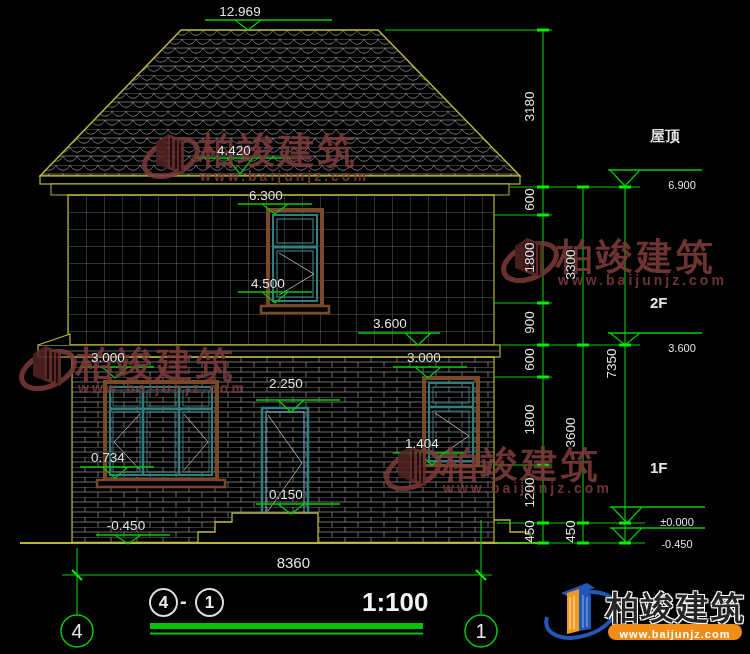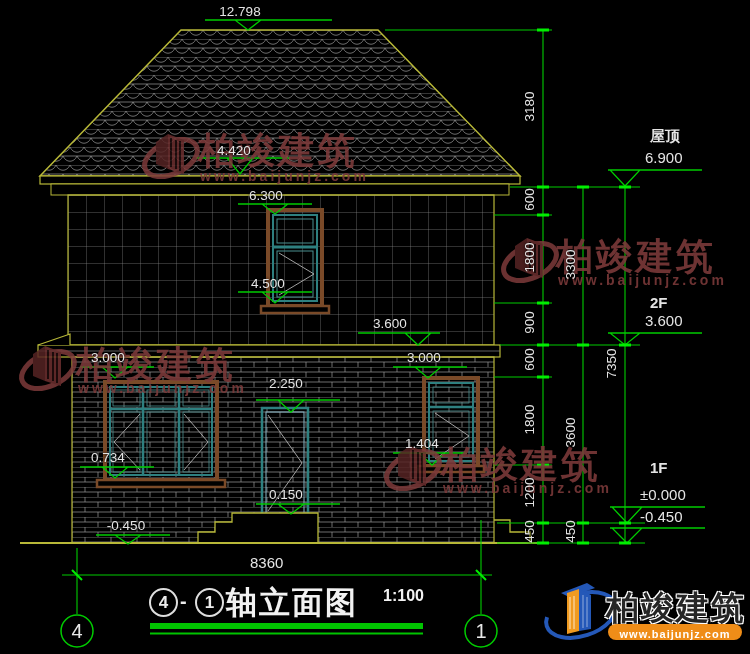--- a/index.html
+++ b/index.html
@@ -4,31 +4,31 @@
 <style>
   html,body{margin:0;padding:0;background:#000;}
   #canvas{position:relative;width:750px;height:654px;background:#000;overflow:hidden;
           font-family:"Liberation Sans",sans-serif;}
   #canvas svg{position:absolute;left:0;top:0;z-index:1;}
   .txt{position:absolute;color:#e4e4e4;font-size:13.5px;white-space:nowrap;z-index:5;
        text-shadow:0 0 3px #000;}
   .lvl{width:60px;text-align:center;}
   .vdim{width:80px;text-align:center;transform:rotate(-90deg);font-size:13.5px;z-index:5;}
   .rlabel{font-weight:bold;font-size:15px;width:64px;}
-  .rvalue{width:74px;font-size:15px;}
+  .rvalue{width:74px;text-align:center;font-size:11px;margin-top:30px;}
   .wm-brand{position:absolute;z-index:3;font-size:37px;font-weight:bold;letter-spacing:3px;
             color:rgba(125,58,58,0.88);white-space:nowrap;}
   .wm-url{position:absolute;z-index:3;font-size:14px;font-weight:bold;letter-spacing:3px;
           color:rgba(125,58,58,0.88);white-space:nowrap;}
   .bubble-num{position:absolute;width:32px;height:32px;line-height:32px;text-align:center;
               color:#e8e8e8;font-size:20px;z-index:5;}
   .title-circ{position:absolute;width:25px;height:25px;line-height:25px;border:2px solid #dedede;
               border-radius:50%;text-align:center;color:#ececec;font-size:17px;font-weight:bold;z-index:5;}
   .title-name{position:absolute;color:#f2f2f2;font-size:31px;font-weight:bold;letter-spacing:2px;z-index:5;}
-  .title-scale{position:absolute;color:#f2f2f2;font-size:16px;font-weight:bold;z-index:5;margin-left:21px;}
+  .title-scale{position:absolute;color:#f2f2f2;font-size:26px;font-weight:bold;z-index:5;}
   .title-dash{position:absolute;color:#ececec;font-size:20px;font-weight:bold;z-index:5;}
   .logo-brand{position:absolute;left:606px;top:586px;font-size:33px;font-weight:bold;letter-spacing:2px;
               color:#262626;z-index:6;white-space:nowrap;
               text-shadow:-1px -1px 0 #fff,1px -1px 0 #fff,-1px 1px 0 #fff,1px 1px 0 #fff;}
   .logo-urlbar{position:absolute;left:608px;top:624px;width:134px;height:16px;background:#ef8d18;
                border-radius:8px;z-index:6;text-align:center;}
   .logo-urlbar span{color:#fff;font-size:11px;font-weight:bold;letter-spacing:1px;line-height:16px;}
 </style>
 </head>
 <body>
@@ -179,21 +179,21 @@
   <g transform="translate(553,583)">
     <ellipse cx="28" cy="32" rx="36" ry="21" transform="rotate(-18 28 32)" fill="none" stroke="#2458b8" stroke-width="4" stroke-dasharray="100 45"></ellipse>
     <path d="M8,10 L34,0 L42,5 L16,14 Z" fill="#2458b8"></path>
     <path d="M14,10 L26,6 V48 L14,51 Z" fill="#f09a20"></path>
     <path d="M26,6 L38,12 V46 L26,48 Z" fill="#2458b8"></path>
     <path d="M17,14 V46 M21,13 V46" stroke="#fff" stroke-width="1" opacity="0.75" fill="none"></path>
     <path d="M30,12 V45 M34,14 V44" stroke="#fff" stroke-width="1" opacity="0.5" fill="none"></path>
   </g>
 </svg>
 
-  <div class="txt lvl" style="left:210px;top:4px">12.798</div>
+  <div class="txt lvl" style="left:210px;top:4px">12.969</div>
   <div class="txt lvl" style="left:204px;top:143px">4.420</div>
   <div class="txt lvl" style="left:236px;top:188px">6.300</div>
   <div class="txt lvl" style="left:238px;top:276px">4.500</div>
   <div class="txt lvl" style="left:360px;top:316px">3.600</div>
   <div class="txt lvl" style="left:78px;top:350px">3.000</div>
   <div class="txt lvl" style="left:394px;top:350px">3.000</div>
   <div class="txt lvl" style="left:256px;top:376px">2.250</div>
   <div class="txt lvl" style="left:392px;top:436px">1.404</div>
   <div class="txt lvl" style="left:78px;top:450px">0.734</div>
   <div class="txt lvl" style="left:256px;top:487px">0.150</div>
@@ -213,29 +213,28 @@
   <div class="txt vdim" style="left:489px;top:315px">900</div>
   <div class="txt vdim" style="left:489px;top:352px">600</div>
   <div class="txt vdim" style="left:489px;top:412px">1800</div>
   <div class="txt vdim" style="left:489px;top:485px">1200</div>
   <div class="txt vdim" style="left:489px;top:524px">450</div>
   <div class="txt vdim" style="left:530px;top:257px">3300</div>
   <div class="txt vdim" style="left:530px;top:425px">3600</div>
   <div class="txt vdim" style="left:530px;top:524px">450</div>
   <div class="txt vdim" style="left:571px;top:356px">7350</div>
 
-  <div class="txt" style="left:250px;top:554px;width:60px;text-align:left;font-size:15px">8360</div>
+  <div class="txt" style="left:250px;top:554px;width:60px;text-align:right;font-size:15px">8360</div>
 
   <div class="bubble-num" style="left:61px;top:615px">4</div>
   <div class="bubble-num" style="left:465px;top:615px">1</div>
 
   <div class="title-circ" style="left:149px;top:588px">4</div>
   <div class="title-dash" style="left:180px;top:590px">-</div>
   <div class="title-circ" style="left:195px;top:588px">1</div>
-  <div class="title-name" style="left:226px;top:582px">轴立面图</div>
   <div class="title-scale" style="left:362px;top:587px">1:100</div>
 
   <div class="wm-brand" style="left:198px;top:126px">柏竣建筑</div>
   <div class="wm-url" style="left:200px;top:168px">www.baijunjz.com</div>
   <div class="wm-brand" style="left:556px;top:232px">柏竣建筑</div>
   <div class="wm-url" style="left:558px;top:272px">www.baijunjz.com</div>
   <div class="wm-brand" style="left:76px;top:340px">柏竣建筑</div>
   <div class="wm-url" style="left:78px;top:380px">www.baijunjz.com</div>
   <div class="wm-brand" style="left:441px;top:440px">柏竣建筑</div>
   <div class="wm-url" style="left:443px;top:480px">www.baijunjz.com</div>

